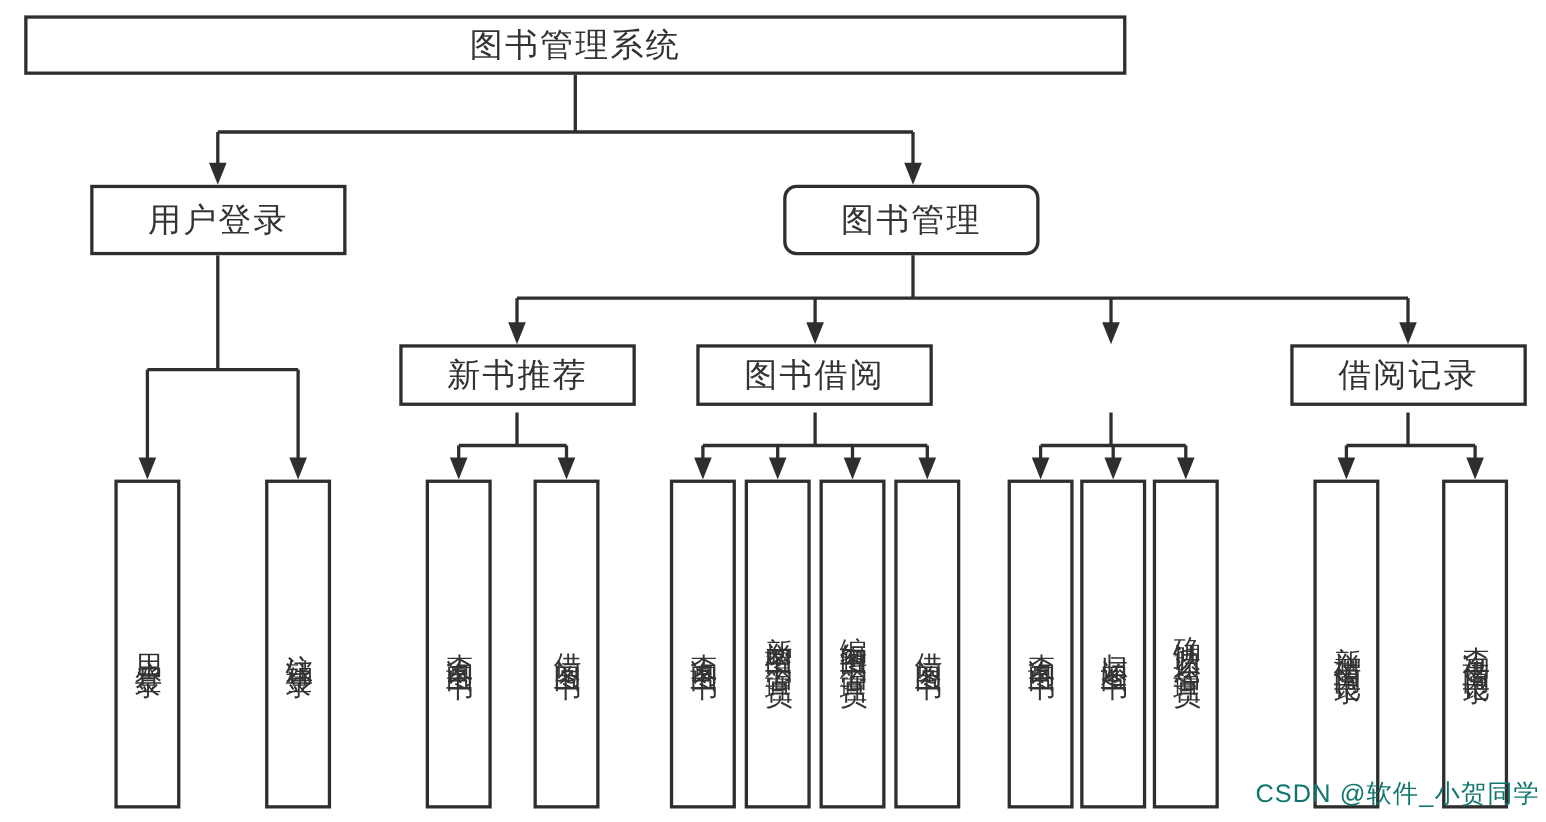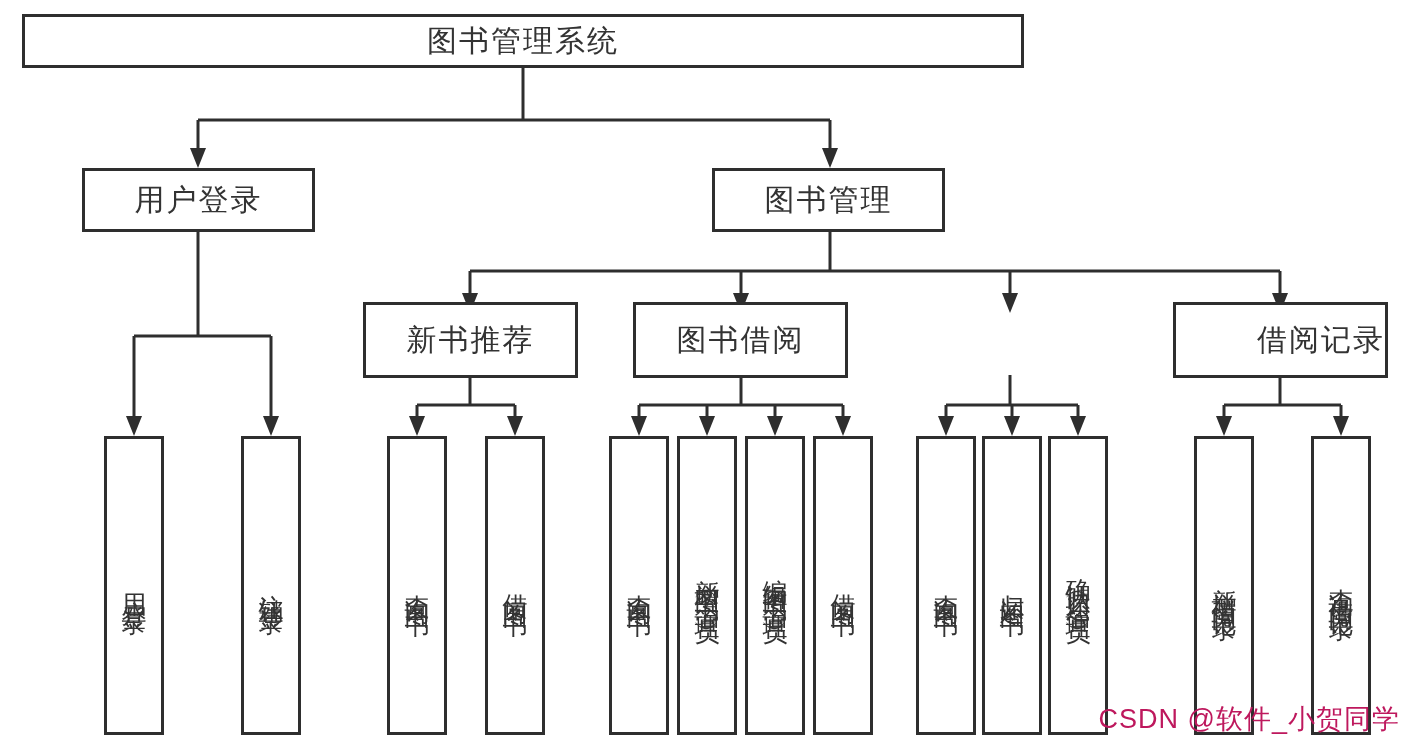--- a/index.html
+++ b/index.html
@@ -47,27 +47,27 @@
     writing-mode: vertical-rl;
     text-orientation: mixed;
     font-size: 25px;
     letter-spacing: 6px;
     line-height: 1;
     color: #333333;
     white-space: nowrap;
   }
   .root    { left: 22px;  top: 14px;  width: 1002px; height: 54px; }
   .lvl2    { top: 168px; width: 233px; height: 64px; }
-  .lvl3    { top: 302px; width: 215px; height: 76px; }
+  .lvl3    { top: 313px; width: 215px; height: 56px; }
   .watermark {
     position: absolute;
     right: 5px;
     bottom: 10px;
-    font-size: 27px;
-    color: #be185d;
+    font-size: 23px;
+    color: #0f766e;
     letter-spacing: 1px;
     white-space: nowrap;
   }
 </style>
 </head>
 <body>
 
 <div class="canvas">
 
   <svg class="wires" viewBox="0 0 1405 747" xmlns="http://www.w3.org/2000/svg">
@@ -138,31 +138,31 @@
     </g>
   </svg>
 
   <div class="box root">
     <span class="hlabel">图书管理系统</span>
   </div>
 
   <div class="box lvl2" style="left:82px;">
     <span class="hlabel">用户登录</span>
   </div>
-  <div class="box lvl2" style="left:712px;">
+  <div class="box lvl2" style="left:712px;border-radius:12px;">
     <span class="hlabel">图书管理</span>
   </div>
 
   <div class="box lvl3" style="left:363px;">
     <span class="hlabel">新书推荐</span>
   </div>
   <div class="box lvl3" style="left:633px;">
     <span class="hlabel">图书借阅</span>
   </div>
-  <div class="box lvl3" style="left:1173px;justify-content:flex-end;">
+  <div class="box lvl3" style="left:1173px;">
     <span class="hlabel">借阅记录</span>
   </div>
 
   <div class="box leaf" style="left:104px;">
     <span class="vlabel">用户登录</span>
   </div>
   <div class="box leaf" style="left:241px;">
     <span class="vlabel">注销登录</span>
   </div>
 

